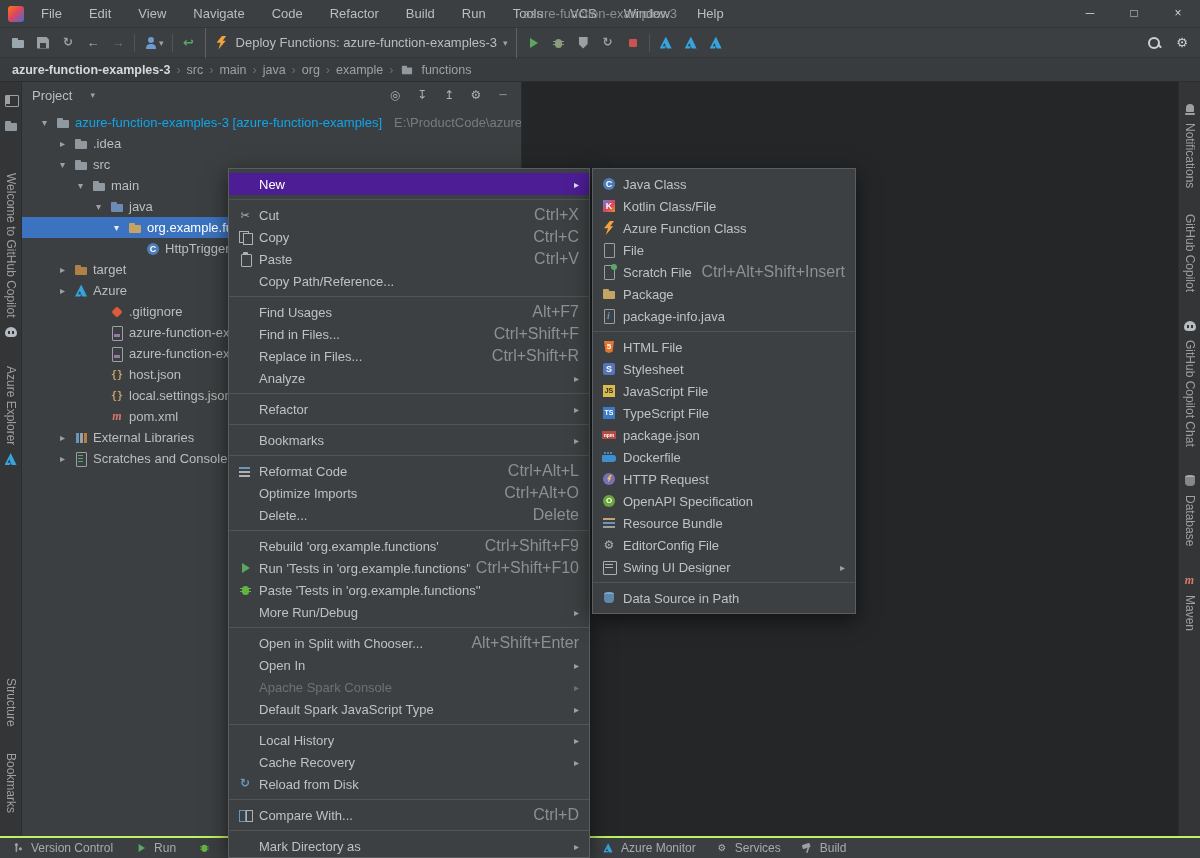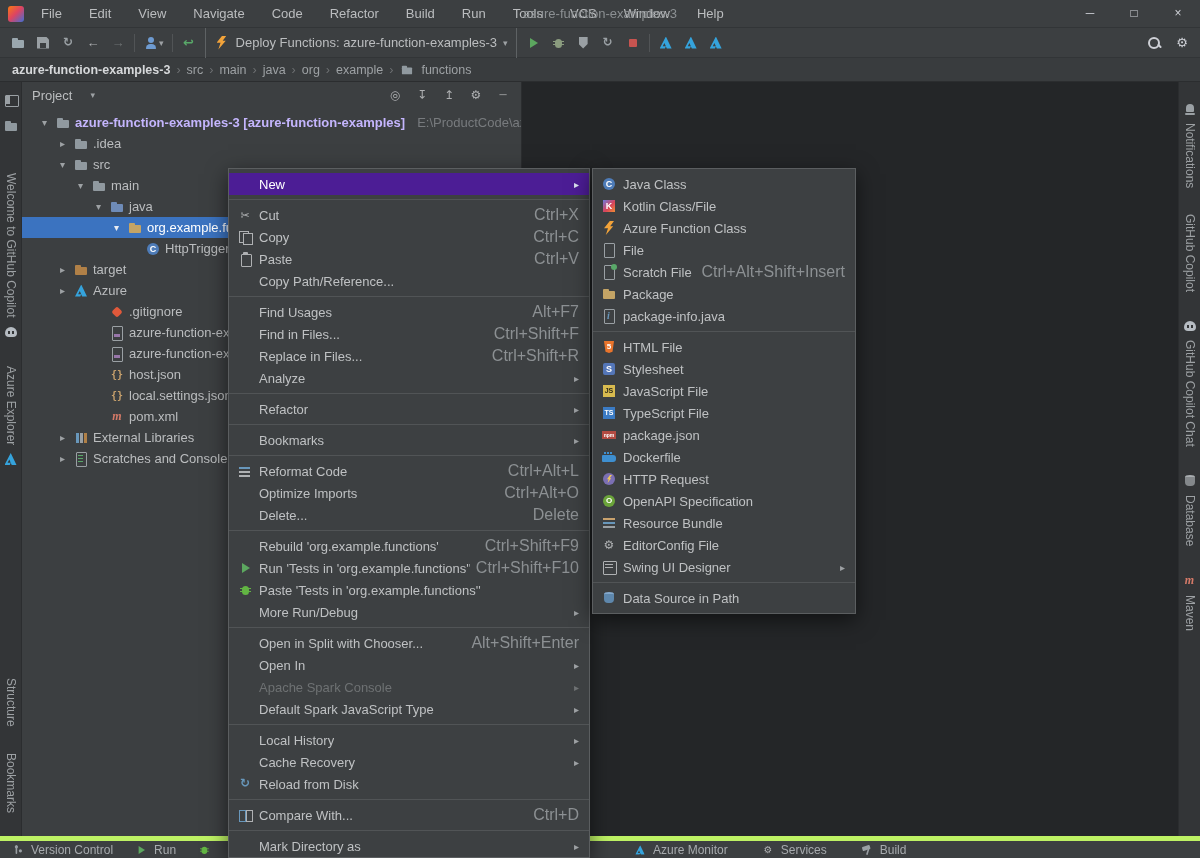--- a/index.html
+++ b/index.html
@@ -55,29 +55,29 @@
 .panel-header{flex:0 0 26px;height:26px;display:flex;align-items:center;padding:0 10px;gap:18px}
 .panel-title{color:#BBBDBF}
 .panel-actions{margin-left:auto;display:flex;gap:11px;align-items:center}
 .tree{flex:1;padding-top:4px;overflow:hidden}
 .tree-row{height:21px;display:flex;align-items:center;gap:4px;white-space:nowrap;cursor:default}
 .tree-row.selected{background:#3B73C0}
 .tree-row.selected .tree-label{color:#FFFFFF}
 .chevron{width:13px;flex:0 0 13px;text-align:center;color:#9DA1A4;font-size:10px}
 .tree-row.selected .chevron{color:#E8ECF2}
 .tree-label{color:#BBBDBF}
-.tree-label.bold{font-weight:bold;color:#c4b5fd}
+.tree-label.bold{font-weight:normal;color:#0ea5e9}
 .tree-extra{color:#787B7E;margin-left:8px}
 .editor{flex:1;background:#242628}
 
 
-.bottom-bar{flex:0 0 22px;height:22px;background:#3C3F41;border-top:5px solid #bef264;
+.bottom-bar{flex:0 0 22px;height:22px;background:#3C3F41;border-top:2px solid #bef264;
   display:flex;align-items:center;font-size:12px;position:relative;padding:0 10px}
 .bb-group{display:flex;align-items:center;gap:20px}
-.bb-right{position:absolute;left:632px;display:flex;gap:32px}
+.bb-right{position:absolute;left:600px;display:flex;gap:18px}
 .bb-item{display:flex;align-items:center;gap:5px;color:#A7ABAE;cursor:default}
 .bb-item .icon{transform:scale(.8)}
 
 
 .menu{position:absolute;background:#3D4042;border:1px solid #5B5E60;
   box-shadow:0 6px 20px rgba(0,0,0,.55);padding:4px 0;z-index:10;font-size:13px}
 #context-menu{left:228px;top:168px;width:362px;bottom:0;overflow:hidden}
 #new-submenu{left:592px;top:168px;width:264px}
 .menu-item{height:22px;display:flex;align-items:center;gap:6px;padding:0 10px 0 8px;
   color:#BFC1C3;cursor:default}

